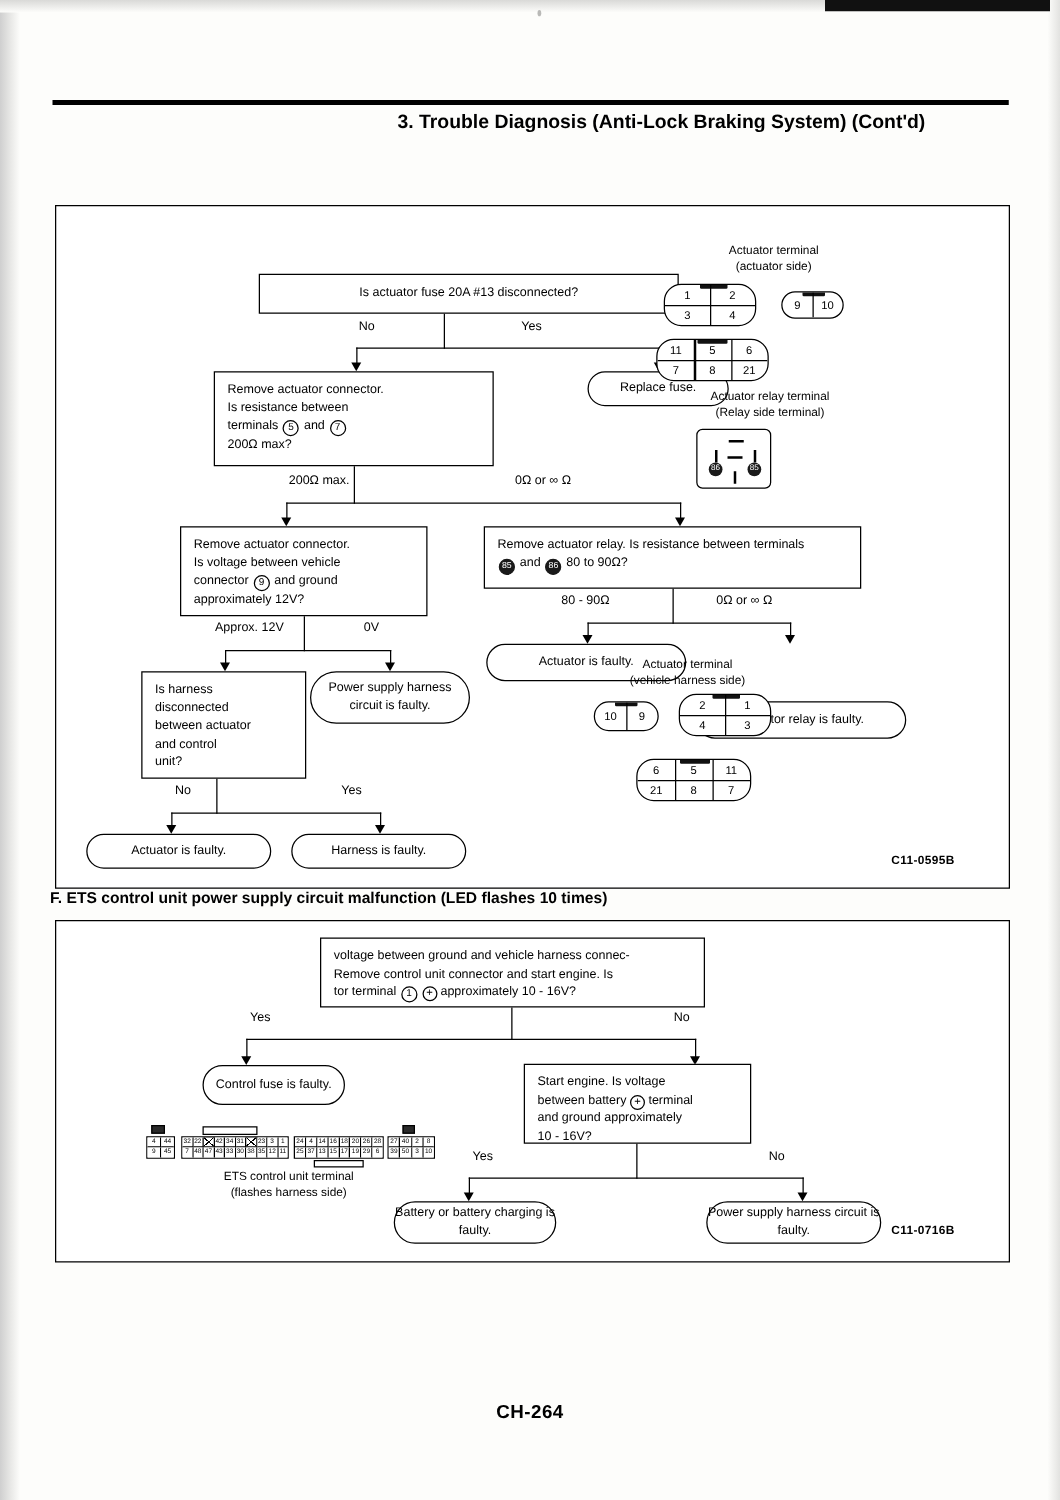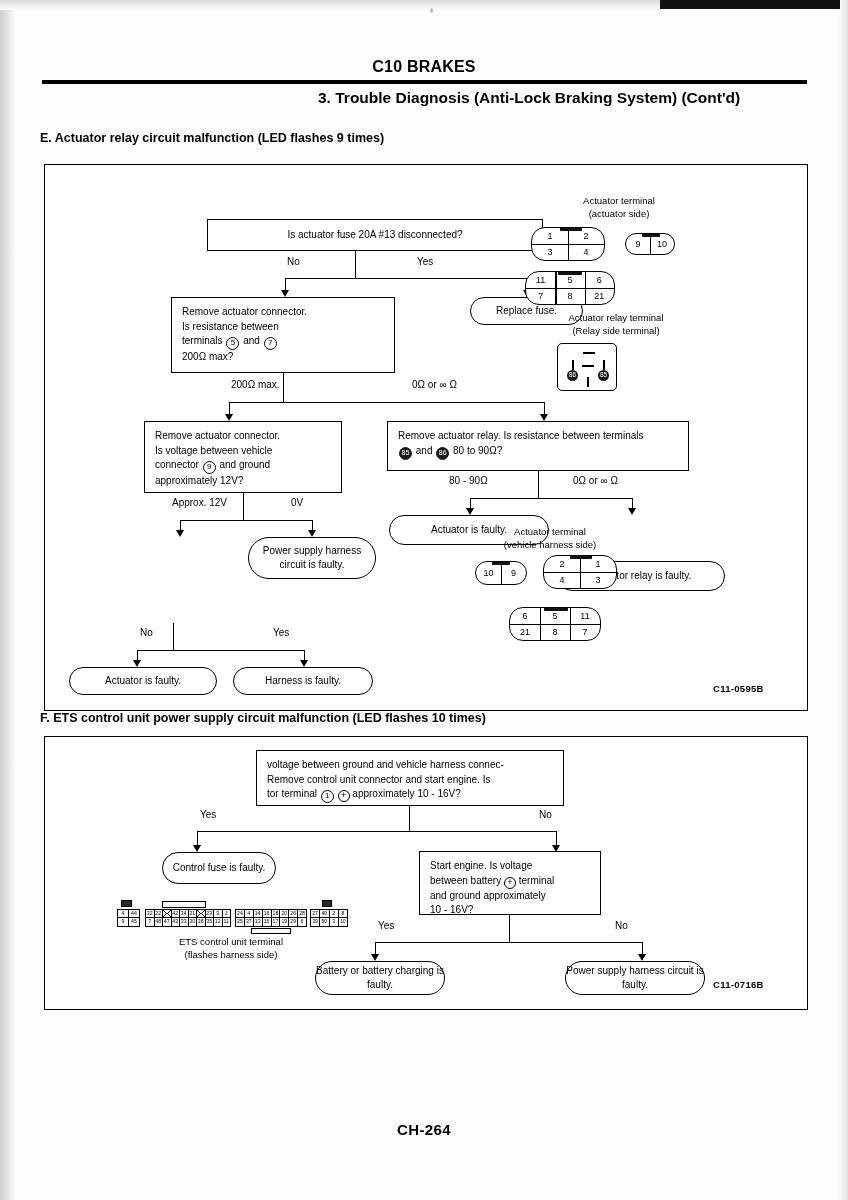--- a/index.html
+++ b/index.html
@@ -237,25 +237,23 @@
 <div class="page">
 
   <div class="scan-edge-left"></div>
   <div class="scan-edge-top"></div>
   <div class="scan-edge-right"></div>
   <div class="scan-bar-top"></div>
   <div class="speck" style="left:430px;top:8px;width:3px;height:5px;"></div>
   <div class="speck" style="left:123px;top:247px;width:3px;height:3px;"></div>
   <div class="speck" style="left:447px;top:610px;width:3px;height:4px;"></div>
 
-  <div class="doc-title">C10 BRAKES</div>
   <div class="rule"></div>
   <div class="section-title">3. Trouble Diagnosis (Anti-Lock Braking System) (Cont'd)</div>
 
-  <div class="heading-e">E.  Actuator relay circuit malfunction (LED flashes 9 times)</div>
   <div class="heading-f">F. ETS control unit power supply circuit malfunction (LED flashes 10 times)</div>
 
   <div class="panel" id="panel-e">
 
     <div class="box center vcenter" style="left:162px;top:54px;width:336px;height:32px;">
       <span style="width:100%;">Is actuator fuse 20A #13 disconnected?</span>
     </div>
 
     <div class="vline" style="left:310px;top:86px;height:28px;"></div>
     <div class="hline" style="left:240px;top:113px;width:243px;"></div>
@@ -326,20 +324,27 @@
     <div class="hline" style="left:135px;top:355px;width:133px;"></div>
     <div class="lbl" style="left:127px;top:332px;text-align:center;">Approx. 12V</div>
     <div class="lbl" style="left:246px;top:332px;">0V</div>
     <div class="vline" style="left:135px;top:355px;height:12px;"></div>
     <div class="arrow" style="left:131px;top:365px;"></div>
     <div class="vline" style="left:267px;top:355px;height:12px;"></div>
     <div class="arrow" style="left:263px;top:365px;"></div>
 
     <div class="term" style="left:203px;top:372px;width:128px;height:42px;">Power supply harness circuit is faulty.</div>
 
+    <div class="box" style="left:68px;top:372px;width:132px;height:86px;">
+      <div>Is harness</div>
+      <div>disconnected</div>
+      <div>between actuator</div>
+      <div>and control</div>
+      <div>unit?</div>
+    </div>
 
     <div class="vline" style="left:128px;top:458px;height:28px;"></div>
     <div class="hline" style="left:92px;top:485px;width:168px;"></div>
     <div class="lbl" style="left:95px;top:462px;">No</div>
     <div class="lbl" style="left:228px;top:462px;">Yes</div>
     <div class="vline" style="left:92px;top:485px;height:12px;"></div>
     <div class="arrow" style="left:88px;top:495px;"></div>
     <div class="vline" style="left:259px;top:485px;height:12px;"></div>
     <div class="arrow" style="left:255px;top:495px;"></div>
 

